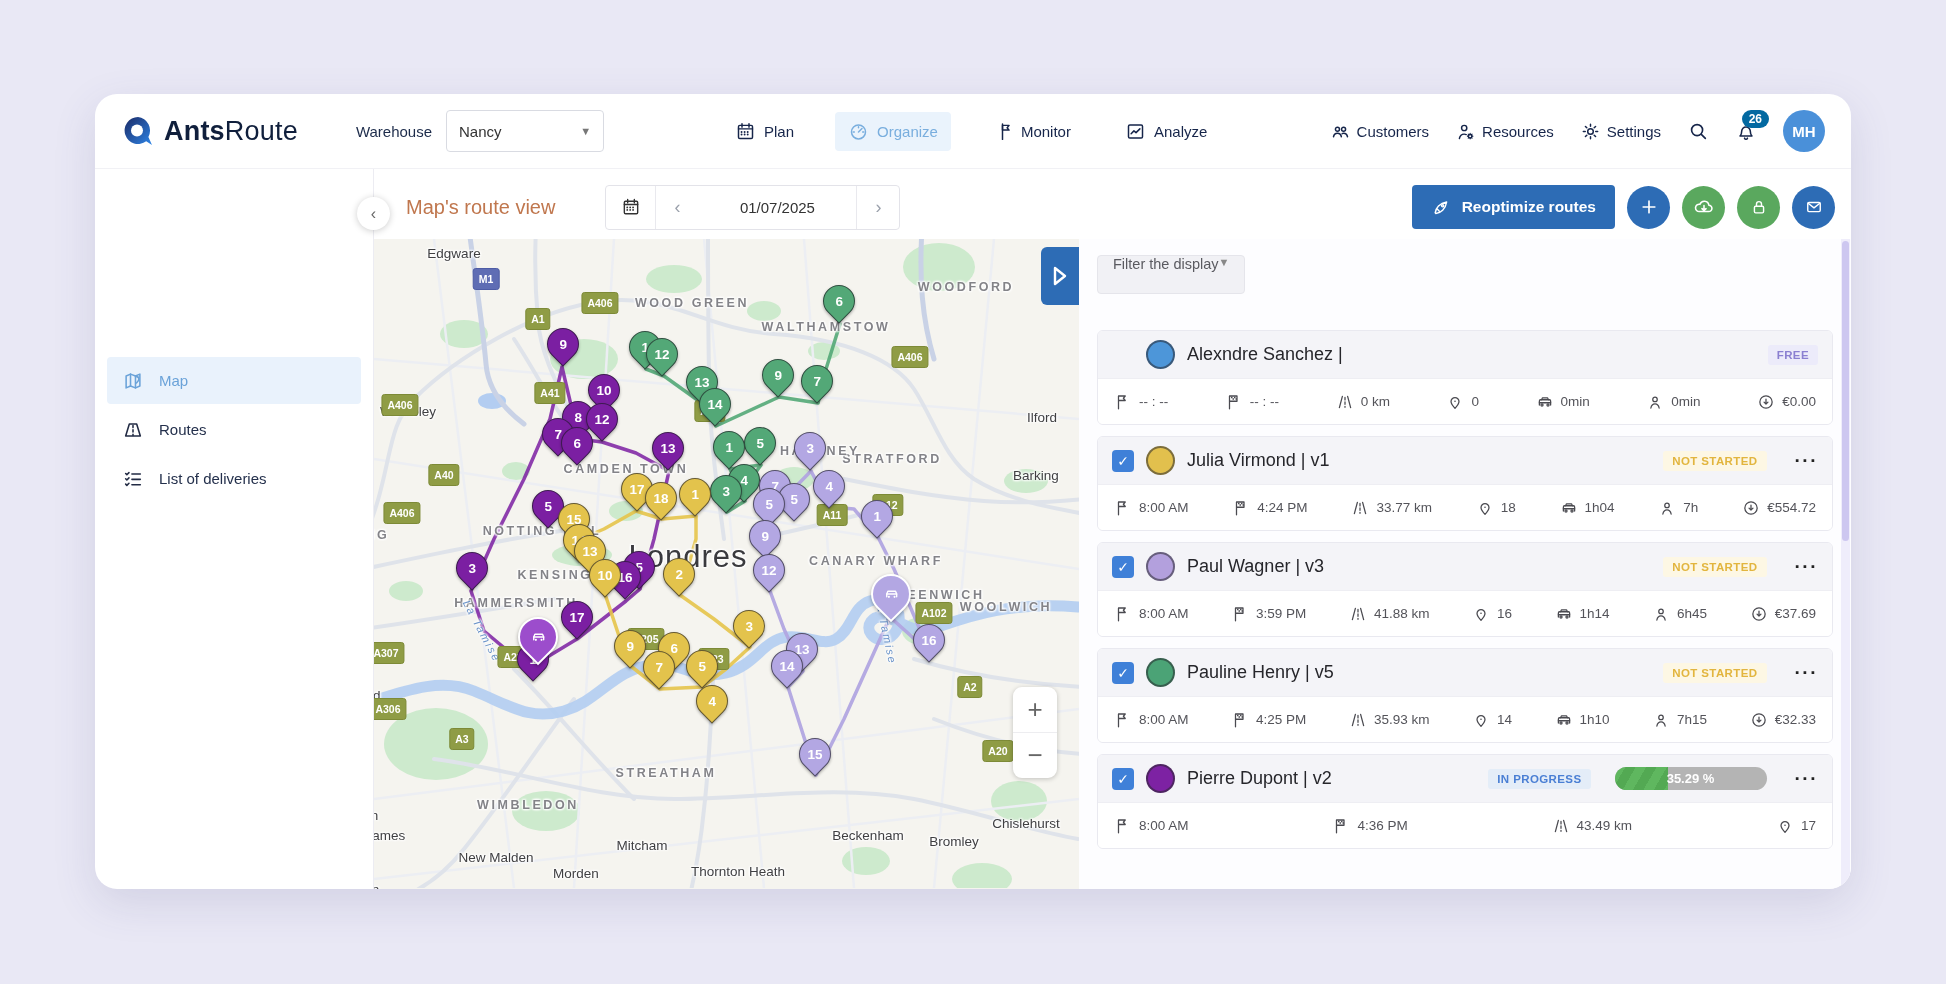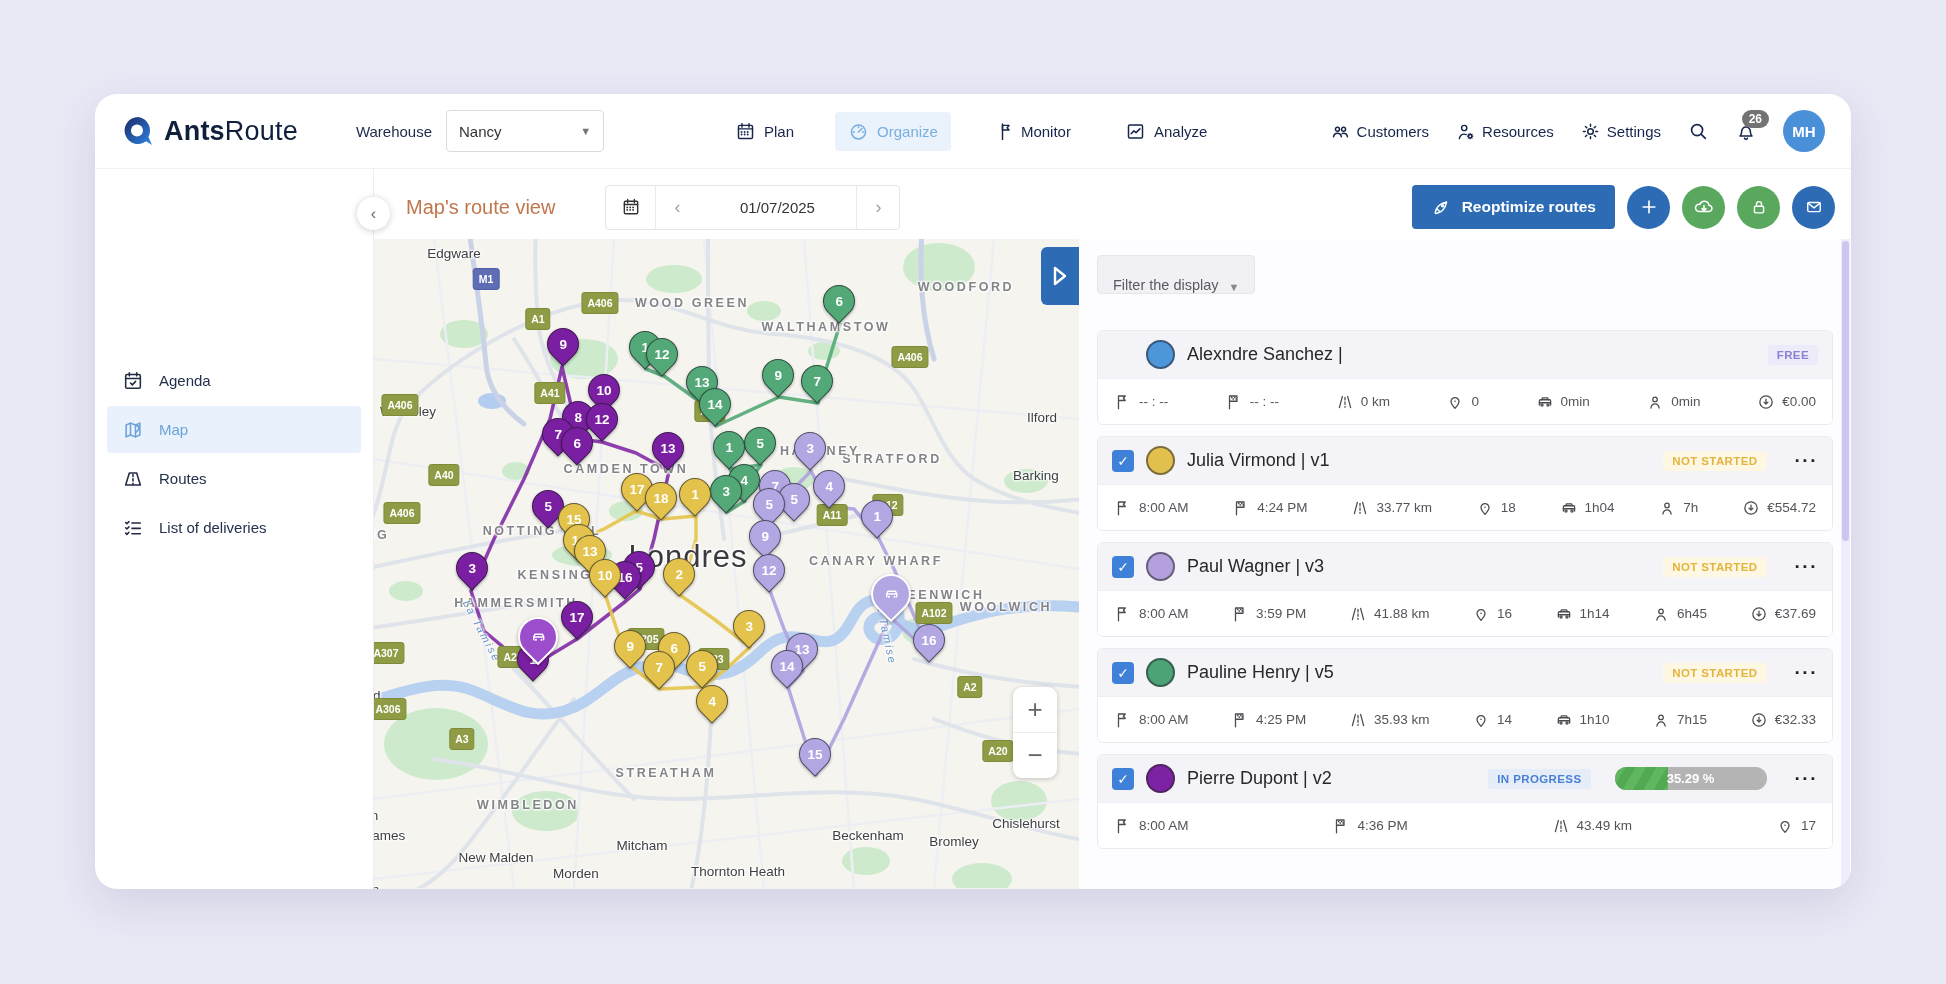--- a/index.html
+++ b/index.html
@@ -14,21 +14,21 @@
   .wh-label{margin-left:58px;font-size:15px;color:#1c2b4a}
   .wh-select{margin-left:14px;width:132px;height:40px;border:1px solid #d9dbe2;border-radius:4px;display:flex;align-items:center;justify-content:space-between;padding:0 12px;font-size:15px;color:#333;cursor:pointer;background:#fff}
   .wh-select .car{color:#777;font-size:11px}
   .nav-tabs{display:flex;align-items:center;gap:28px;margin-left:118px}
   .tab{display:flex;align-items:center;gap:8px;font-size:15px;color:#16254a;padding:9px 13px;border-radius:4px;cursor:pointer;white-space:nowrap}
   .tab.active{background:#eaf3fc;color:#79aede}
   .tab svg{flex:none}
   .nav-right{margin-left:auto;display:flex;align-items:center;gap:26px}
   .nav-link{display:flex;align-items:center;gap:6px;font-size:15px;color:#16254a;cursor:pointer;white-space:nowrap}
   .icon-btn{cursor:pointer;color:#16254a;position:relative}
-  .badge-count{position:absolute;top:-10px;right:-12px;background:#737373;color:#fff;font-size:12px;font-weight:700;padding:2px 7px;border-radius:11px}
+  .badge-count{position:absolute;top:-10px;right:-12px;background:#0369a1;color:#fff;font-size:12px;font-weight:700;padding:2px 7px;border-radius:11px}
   .avatar{width:42px;height:42px;border-radius:50%;background:#4a90d9;color:#fff;font-weight:700;font-size:15px;display:grid;place-items:center;cursor:pointer}
 
   
   .content{flex:1;display:flex;min-height:0}
   .sidebar{width:278px;flex:none;border-right:1px solid #ececf2;padding-top:186px}
   .side-item{display:flex;align-items:center;gap:15px;height:47px;margin:2px 12px;padding:0 15px;border-radius:4px;font-size:15px;color:#24304c;cursor:pointer}
   .side-item svg{flex:none;color:#222b44}
   .side-item.active{background:#e9f2fc;color:#6ba3d9}
   .side-item.active svg{color:#6ba3d9}
 
@@ -63,21 +63,21 @@
   .pin span{transform:rotate(45deg);color:#fff;font-weight:700;font-size:13.5px}
   .vpin{position:absolute;width:36px;height:36px;border-radius:50% 50% 50% 0;transform:rotate(-45deg);display:grid;place-items:center;border:2px solid #fff;box-shadow:-1px 1px 4px rgba(0,0,0,.35);cursor:pointer}
   .vpin>div{transform:rotate(45deg);display:grid;place-items:center}
   .map-toggle{position:absolute;right:0;top:8px;width:38px;height:58px;background:#2d6cb5;border-radius:6px 0 0 6px;display:grid;place-items:center;cursor:pointer;z-index:8}
   .zoomctl{position:absolute;right:22px;top:448px;width:44px;background:#fff;border-radius:9px;box-shadow:0 1px 5px rgba(0,0,0,.22);z-index:8}
   .zoomctl .zb{height:45px;display:grid;place-items:center;font-size:26px;color:#666;cursor:pointer}
   .zoomctl .zb:first-child{border-bottom:1px solid #ededf0}
 
   
   .panel{flex:1;background:#fdfdff;padding:16px 18px 0 18px;position:relative;overflow:hidden;min-width:0}
-  .filter-btn{height:39px;background:#f1f1f5;border:1px solid #e5e5eb;border-radius:4px;display:inline-flex;align-items:flex-end;gap:10px;padding:0 15px;color:#5a5a60;font-size:14.5px;cursor:pointer;margin-bottom:36px;font-family:inherit}
+  .filter-btn{height:39px;background:#f1f1f5;border:1px solid #e5e5eb;border-radius:4px;display:inline-flex;align-items:flex-start;padding:0 15px;color:#5a5a60;font-size:14.5px;cursor:pointer;margin-bottom:36px;font-family:inherit}
   .filter-btn .chev{font-size:11px;color:#888}
   .card{border:1px solid #e9e9f0;border-radius:6px;margin-bottom:11px;background:#fff;overflow:hidden}
   .card-head{height:47px;display:flex;align-items:center;gap:12px;padding:0 14px;background:#f4f4f8}
   .cbx{width:22px;height:22px;flex:none;border-radius:4px;background:#3f80d8;color:#fff;display:grid;place-items:center;font-size:14px;cursor:pointer}
   .cbx-space{width:22px;flex:none}
   .dot{width:25px;height:25px;flex:none;border-radius:50%;border:2px solid rgba(40,40,45,.55)}
   .rname{font-size:18px;color:#26262b}
   .spacer{flex:1}
   .rbadge{font-size:11.5px;font-weight:700;letter-spacing:.4px;padding:4px 9px;border-radius:3px;white-space:nowrap}
   .rbadge.free{color:#8b80d1;background:#ecebfa}
@@ -204,30 +204,20 @@
           </svg>
         <span class="badge-count">26</span>
       </span>
       <div class="avatar">MH</div>
     </div>
   </div>
 
   <div class="content">
 
     <div class="sidebar">
-      <div class="side-item">
-        <span>
-            <svg width="22" height="22" viewBox="0 0 24 24" fill="none" stroke="currentColor" stroke-width="1.7" stroke-linecap="round" stroke-linejoin="round">
-              <rect x="4" y="5" width="16" height="15" rx="1.5"></rect>
-              <path d="M4 9.2h16M8 3v3.4M16 3v3.4"></path>
-              <path d="M9.3 14.2l2 2 3.6-3.8"></path>
-            </svg>
-          </span>
-        <span>Agenda</span>
-      </div>
       <div class="side-item active">
         <span>
             <svg width="22" height="22" viewBox="0 0 24 24" fill="none" stroke="currentColor" stroke-width="1.7" stroke-linecap="round" stroke-linejoin="round">
               <path d="M4.5 6.5l4.8-2 5.4 2 4.8-2v13l-4.8 2-5.4-2-4.8 2z"></path>
               <path d="M9.3 4.5v13m5.4-11v13"></path>
               <path d="M15.8 7.2a2.6 2.6 0 0 1 2.6 2.6c0 1.4-1.1 2.9-2.6 4.4"></path>
             </svg>
           </span>
         <span>Map</span>
       </div>

